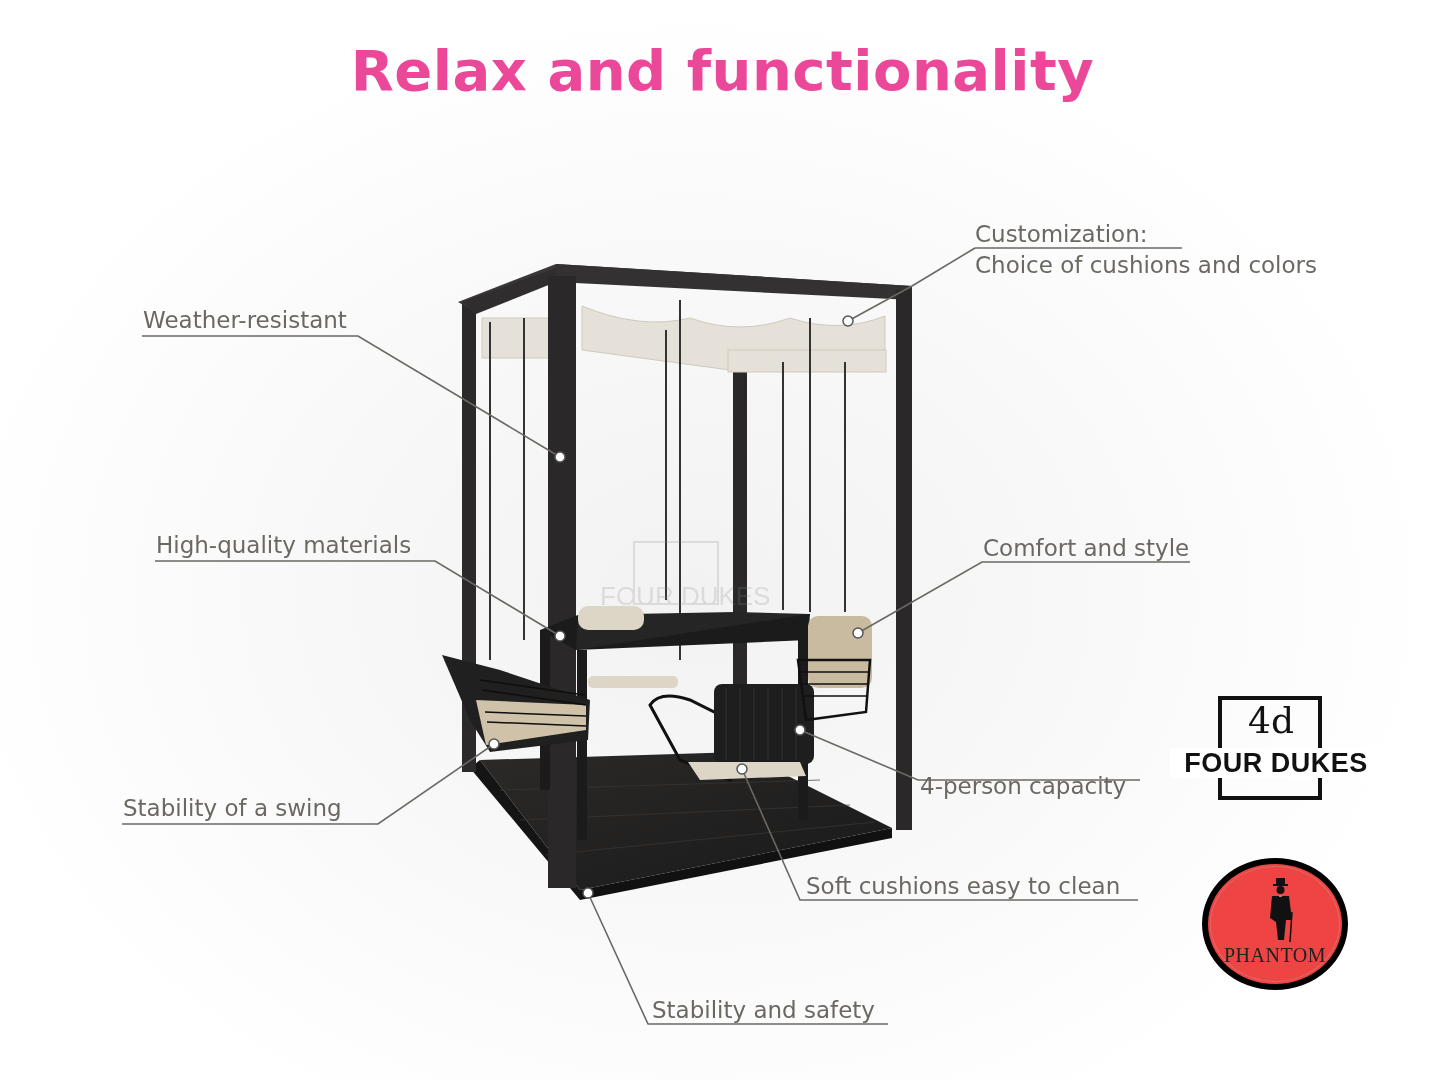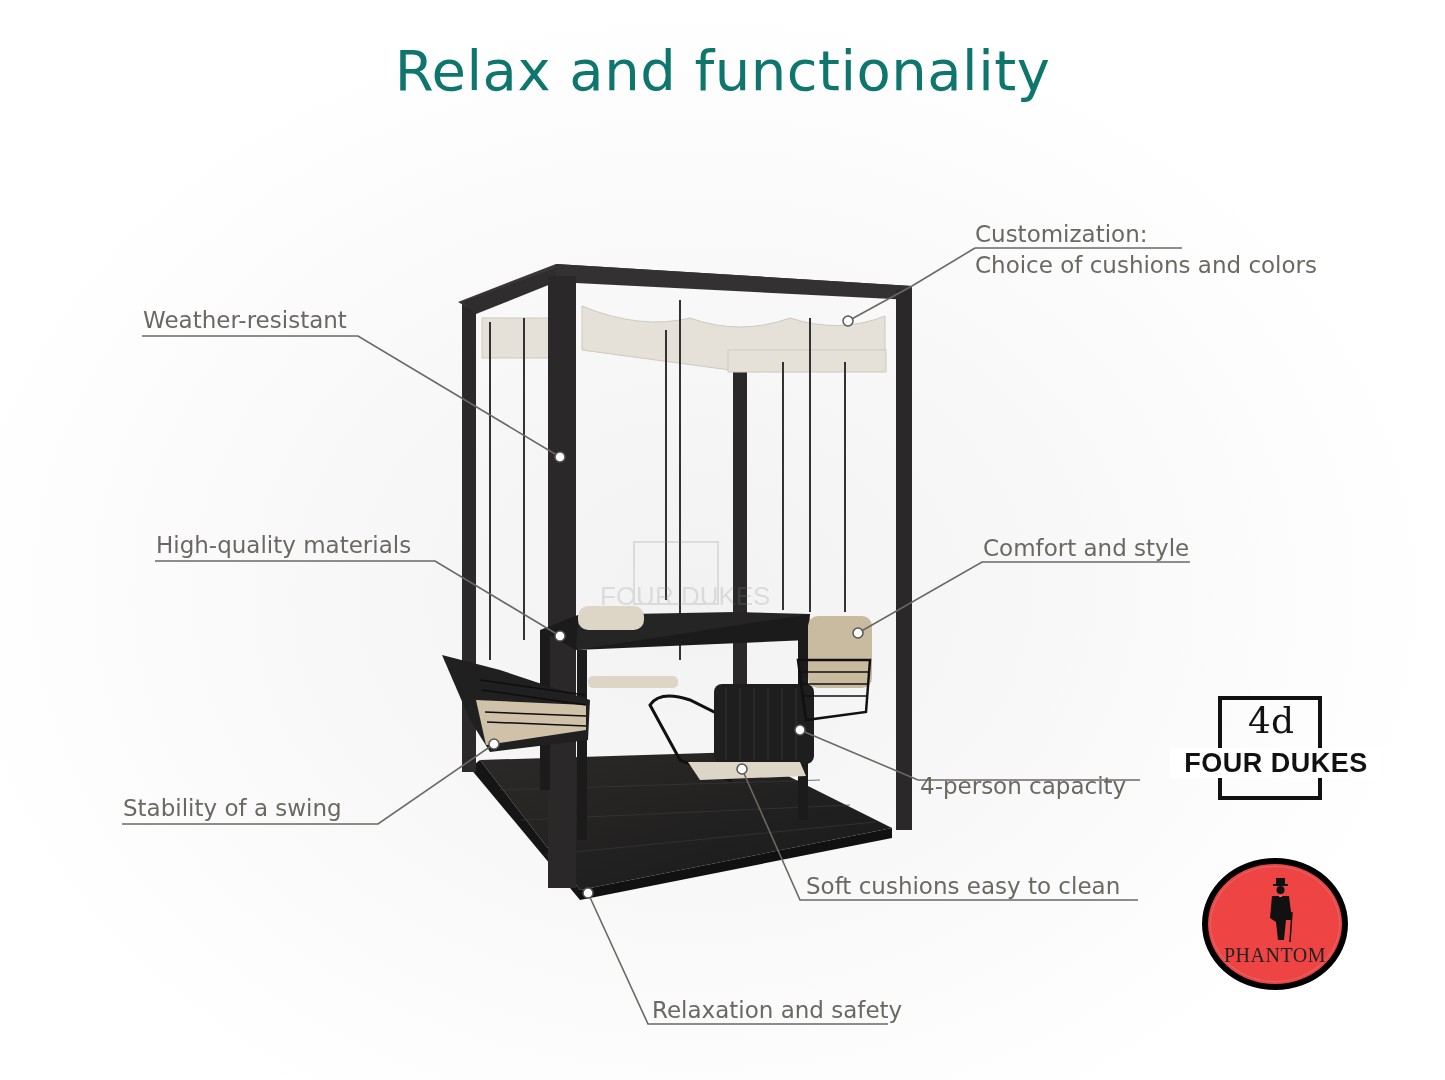--- a/index.html
+++ b/index.html
@@ -1,21 +1,21 @@
 <!DOCTYPE html>
 <html><head>
 <meta charset="utf-8">
 <style>
   html, body { margin:0; padding:0; background:#ffffff; }
   body { width:1445px; height:1080px; position:relative; overflow:hidden;
          font-family:"DejaVu Sans", "Liberation Sans", sans-serif; }
   .bg { position:absolute; inset:0;
         background: radial-gradient(ellipse at 48% 55%, #f2f2f2 0%, #f8f8f8 35%, #ffffff 70%); }
   .title { position:absolute; left:0; width:1445px; top:38px; text-align:center;
-           font-size:56px; color:#0f766e; letter-spacing:0.5px; font-weight:400; }
+           font-size:56px; color:#ec4899; letter-spacing:0.5px; font-weight:700; }
   .label { position:absolute; font-size:23px; color:#6b6863; white-space:nowrap; line-height:28px; }
   svg.art { position:absolute; left:0; top:0; }
   .logo-fd { position:absolute; left:1170px; top:690px; width:212px; height:120px; }
   .fd-box { position:absolute; left:48px; top:6px; width:104px; height:104px; border:4px solid #111; box-sizing:border-box; }
   .fd-text { position:absolute; left:0; top:58px; width:212px; text-align:center; font-size:27px; font-weight:bold;
              color:#111; background:#fff; letter-spacing:0.5px; line-height:30px; font-family:"Liberation Sans", sans-serif; }
   .fd-script { position:absolute; left:78px; top:10px; font-size:36px; color:#111;
                font-family:"DejaVu Serif", serif; }
   .phantom { position:absolute; left:1202px; top:858px; width:146px; height:132px; border-radius:50%;
              border:6px solid #000000; box-sizing:border-box; background:#ef4444; }
@@ -162,21 +162,21 @@
 </svg>
 
 <div class="label" style="left:975px; top:220px;">Customization:</div>
 <div class="label" style="left:975px; top:251px;">Choice of cushions and colors</div>
 <div class="label" style="left:143px; top:306px;">Weather-resistant</div>
 <div class="label" style="left:156px; top:531px;">High-quality materials</div>
 <div class="label" style="left:983px; top:534px;">Comfort and style</div>
 <div class="label" style="left:920px; top:772px;text-align:right;">4-person capacity</div>
 <div class="label" style="left:123px; top:794px;">Stability of a swing</div>
 <div class="label" style="left:806px; top:872px;">Soft cushions easy to clean</div>
-<div class="label" style="left:652px; top:996px;">Relaxation and safety</div>
+<div class="label" style="left:652px; top:996px;">Stability and safety</div>
 
 <div class="logo-fd">
   <div class="fd-box"></div>
   <div class="fd-script">4d</div>
   <div class="fd-text">FOUR DUKES</div>
 </div>
 
 <div class="phantom">
   <div class="phantom-inner"></div>
   <svg style="position:absolute; left:58px; top:14px;" width="30" height="66" viewBox="0 0 30 66">

